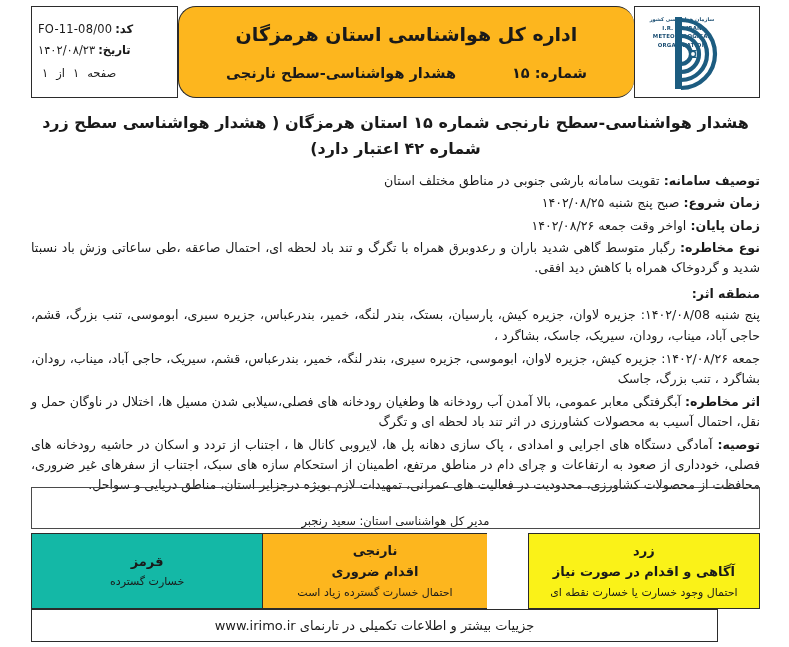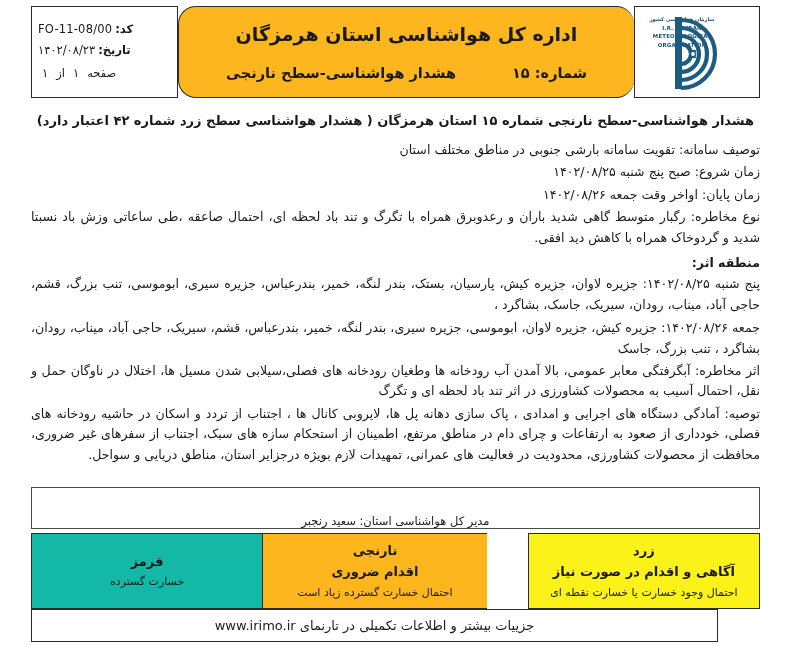--- a/index.html
+++ b/index.html
@@ -132,25 +132,25 @@
     top: 104px;
     width: 729px;
     direction: rtl;
     text-align: right;
     font-size: 12.6px;
     line-height: 1.62;
   }
   .line-center {
     text-align: center;
     font-weight: bold;
-    font-size: 13px;
+    font-size: 16px;
     padding: 6px 0 9px 0;
   }
   .para { padding: 0 0 2px 0; }
-  .para b, .lbl-b { font-weight: normal; }
+  .para b, .lbl-b { font-weight: bold; }
   .para.just { text-align: justify; text-align-last: right; }
   .block-title { font-weight: bold; padding-top: 3px; }
   .sub-line { padding-top: 1px; }
   .indent-rtl { text-align: justify; text-align-last: right; }
 
   
   .sign-box {
     position: absolute;
     left: 31px;
     top: 487px;
@@ -284,21 +284,21 @@
       <span>اواخر وقت جمعه ۱۴۰۲/۰۸/۲۶</span>
     </div>
 
     <div class="para just">
       <span class="lbl-b">نوع مخاطره:</span>
       <span>رگبار متوسط گاهی شدید باران و رعدوبرق همراه با تگرگ و تند باد لحظه ای، احتمال صاعقه ،طی ساعاتی وزش باد نسبتا شدید و گردوخاک همراه با کاهش دید افقی.</span>
     </div>
 
     <div class="block-title">منطقه اثر:</div>
 
-    <div class="para indent-rtl sub-line">پنج شنبه ۱۴۰۲/۰۸/۲۵: جزیره لاوان، جزیره کیش، پارسیان، بستک، بندر لنگه، خمیر، بندرعباس، جزیره سیری، ابوموسی، تنب بزرگ، قشم، حاجی آباد، میناب، رودان، سیریک، جاسک، بشاگرد ،</div>
+    <div class="para indent-rtl sub-line">پنج شنبه ۱۴۰۲/۰۸/08: جزیره لاوان، جزیره کیش، پارسیان، بستک، بندر لنگه، خمیر، بندرعباس، جزیره سیری، ابوموسی، تنب بزرگ، قشم، حاجی آباد، میناب، رودان، سیریک، جاسک، بشاگرد ،</div>
 
     <div class="para indent-rtl sub-line">جمعه ۱۴۰۲/۰۸/۲۶: جزیره کیش، جزیره لاوان، ابوموسی، جزیره سیری، بندر لنگه، خمیر، بندرعباس، قشم، سیریک، حاجی آباد، میناب، رودان، بشاگرد ، تنب بزرگ، جاسک</div>
 
     <div class="para just">
       <span class="lbl-b">اثر مخاطره:</span>
       <span>آبگرفتگی معابر عمومی، بالا آمدن آب رودخانه ها وطغیان رودخانه های فصلی،سیلابی شدن مسیل ها، اختلال در ناوگان حمل و نقل، احتمال آسیب به محصولات کشاورزی در اثر تند باد لحظه ای و تگرگ</span>
     </div>
 
     <div class="para just">
       <span class="lbl-b">توصیه:</span>

